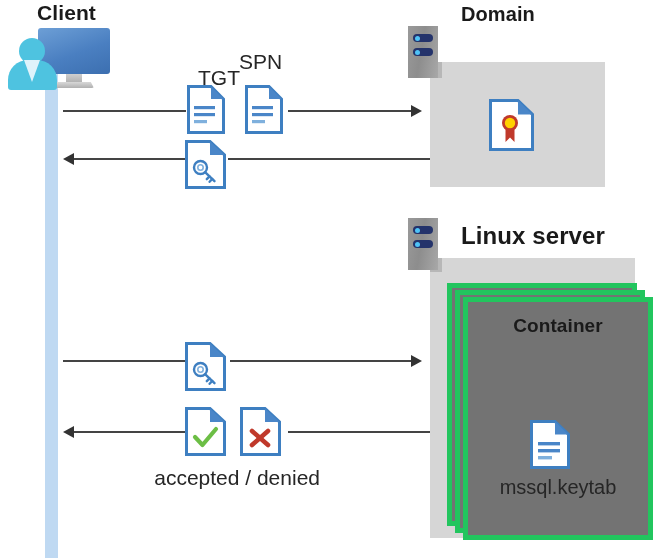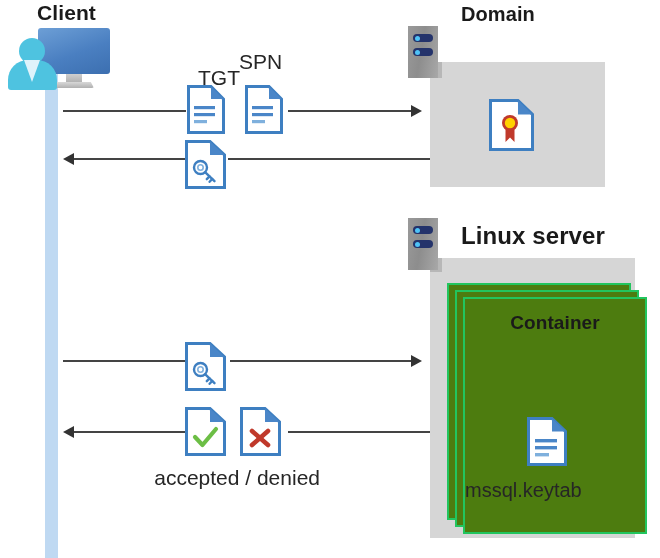--- a/index.html
+++ b/index.html
@@ -63,22 +63,22 @@
   }
   .ah-right{border-left:11px solid #333333;}
   .ah-left{border-right:11px solid #333333;}
 
   
   .doc{position:absolute;}
   .doc svg{display:block;}
 
   
   .card{
-    background:#4d7c0f;
-    border:2px solid #22c55e;
+    background:#737373;
+    border:5px solid #22c55e;
   }
 
   
   .mon-screen{
     background:linear-gradient(160deg,#6d9fd6 0%,#4a7fc1 55%,#3c6fb0 100%);
     border-radius:3px;
   }
   .mon-neck{background:linear-gradient(180deg,#cfcfcf,#ababab);}
   .mon-base{background:linear-gradient(180deg,#d8d8d8,#b0b0b0);border-radius:2px;}
   .p-head{background:#4ec3e0;border-radius:50%;}
@@ -154,21 +154,21 @@
     <div class="doc" style="left:62px;top:118px;">
       <svg width="40" height="49" viewBox="0 0 40 49">
         <path d="M1.5 1.5 H25 L38.5 14.5 V47.5 H1.5 Z" fill="#ffffff" stroke="#3e7fc1" stroke-width="3"></path>
         <path d="M25 1.5 L38.5 14.5 H25 Z" fill="#4a86c8"></path>
         <rect x="8" y="22" width="22" height="3.4" fill="#4a86c8"></rect>
         <rect x="8" y="29" width="22" height="3.4" fill="#4a86c8"></rect>
         <rect x="8" y="36" width="14" height="3.4" fill="#7fb0dd"></rect>
       </svg>
     </div>
 
-    <div class="abs" style="left:0;top:180px;width:180px;">
+    <div class="abs" style="left:0;top:174px;width:180px;text-align:center;">
       <span class="lbl" style="font-size:20px;">mssql.keytab</span>
     </div>
   </div>
 
   <div class="abs arrow-line" style="left:63px;top:110px;width:123px;"></div>
   <div class="abs arrow-line" style="left:288px;top:110px;width:124px;"></div>
   <div class="abs arrow-head ah-right" style="left:411px;top:105px;"></div>
 
   <div class="abs" style="left:193px;top:50px;width:52px;text-align:center;margin-top:16px;">
     <span class="lbl" style="font-size:21px;">TGT</span>

